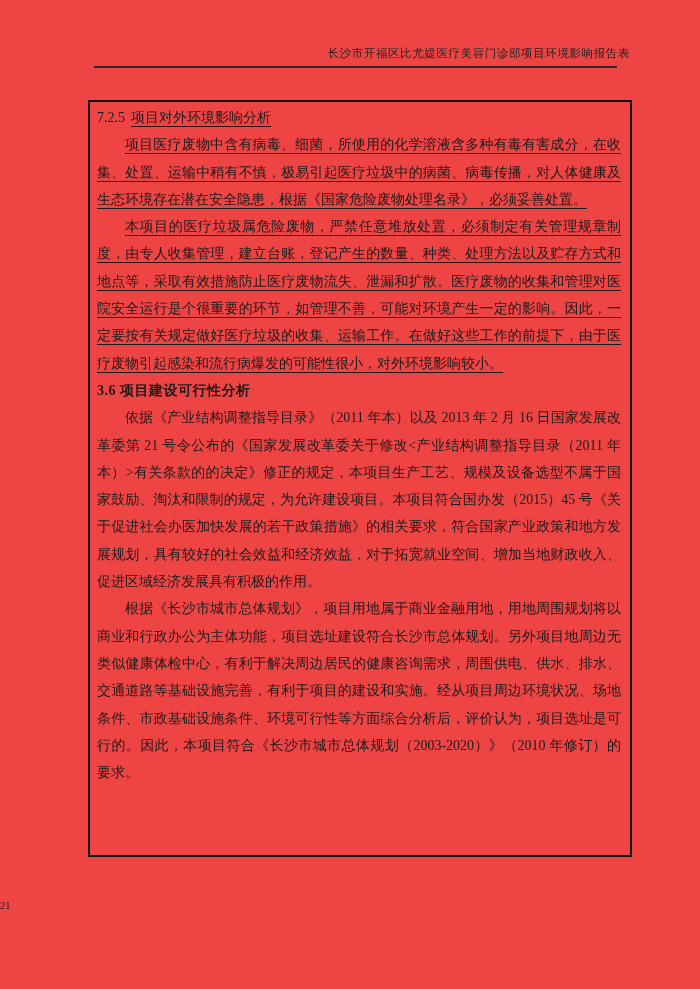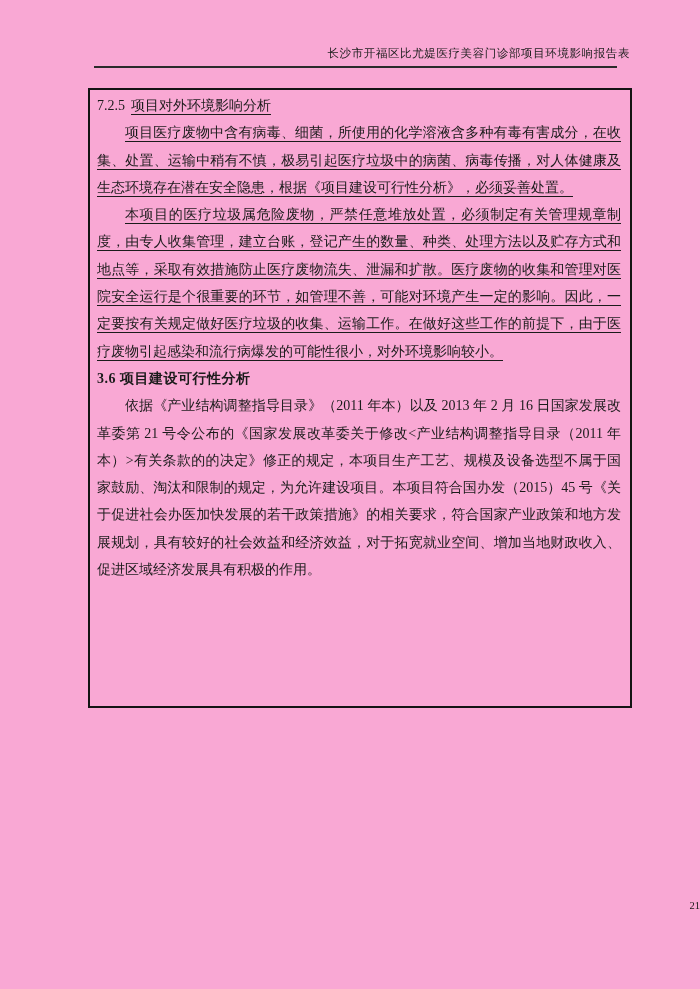--- a/index.html
+++ b/index.html
@@ -4,21 +4,21 @@
 <style>
   html, body {
     margin: 0;
     padding: 0;
     background: #ffffff;
   }
   .page {
     position: relative;
     width: 700px;
     height: 989px;
-    background: #f9a8d4;
+    background: #ef4444;
     font-family: "Liberation Serif", "DejaVu Serif", serif;
     color: #1b1b1b;
     overflow: hidden;
     text-decoration: underline;
   }
   .header-title {
     position: absolute;
     top: 46px;
     left: 0;
     width: 630px;
@@ -32,23 +32,23 @@
     position: absolute;
     top: 66px;
     left: 94px;
     width: 523px;
     height: 0;
     border-top: 2px solid #2b2b2b;
   }
   .content-box {
     position: absolute;
     left: 88px;
-    top: 88px;
+    top: 100px;
     width: 544px;
-    height: 620px;
+    height: 757px;
     box-sizing: border-box;
     border: 2px solid #141414;
     padding: 2px 9px 14px 7px;
     font-size: 14px;
     line-height: 27.3px;
     text-align: justify;
   }
   .content-box p,
   .content-box .heading {
     margin: 0;
@@ -68,49 +68,50 @@
   }
   .heading-bold {
     font-weight: bold;
     letter-spacing: 0.5px;
   }
   .page-number {
     position: absolute;
     top: 900px;
     left: 0;
     width: 700px;
-    text-align: right;
+    text-align: left;
     font-size: 10.5px;
     color: #1b1b1b;
   }
 </style>
 </head>
 <body>
 
 <div class="page">
 
   <div class="header-title">长沙市开福区比尤媞医疗美容门诊部项目环境影响报告表</div>
 
   <div class="header-rule"></div>
 
   <div class="content-box">
 
     <div class="heading">
       <span class="heading-num">7.2.5</span><span class="underlined">项目对外环境影响分析</span>
     </div>
 
 
-    <p class="para underlined">项目医疗废物中含有病毒、细菌，所使用的化学溶液含多种有毒有害成分，在收集、处置、运输中稍有不慎，极易引起医疗垃圾中的病菌、病毒传播，对人体健康及生态环境存在潜在安全隐患，根据《项目建设可行性分析》，必须妥善处置。</p>
+    <p class="para underlined">项目医疗废物中含有病毒、细菌，所使用的化学溶液含多种有毒有害成分，在收集、处置、运输中稍有不慎，极易引起医疗垃圾中的病菌、病毒传播，对人体健康及生态环境存在潜在安全隐患，根据《国家危险废物处理名录》，必须妥善处置。</p>
 
     <p class="para underlined">本项目的医疗垃圾属危险废物，严禁任意堆放处置，必须制定有关管理规章制度，由专人收集管理，建立台账，登记产生的数量、种类、处理方法以及贮存方式和地点等，采取有效措施防止医疗废物流失、泄漏和扩散。医疗废物的收集和管理对医院安全运行是个很重要的环节，如管理不善，可能对环境产生一定的影响。因此，一定要按有关规定做好医疗垃圾的收集、运输工作。在做好这些工作的前提下，由于医疗废物引起感染和流行病爆发的可能性很小，对外环境影响较小。</p>
 
     <div class="heading heading-bold">3.6 项目建设可行性分析</div>
 
 
     <p class="para">依据《产业结构调整指导目录》（2011 年本）以及 2013 年 2 月 16 日国家发展改革委第 21 号令公布的《国家发展改革委关于修改&lt;产业结构调整指导目录（2011 年本）&gt;有关条款的的决定》修正的规定，本项目生产工艺、规模及设备选型不属于国家鼓励、淘汰和限制的规定，为允许建设项目。本项目符合国办发（2015）45 号《关于促进社会办医加快发展的若干政策措施》的相关要求，符合国家产业政策和地方发展规划，具有较好的社会效益和经济效益，对于拓宽就业空间、增加当地财政收入、促进区域经济发展具有积极的作用。</p>
 
 
+    <p class="para">根据《长沙市城市总体规划》，项目用地属于商业金融用地，用地周围规划将以商业和行政办公为主体功能，项目选址建设符合长沙市总体规划。另外项目地周边无类似健康体检中心，有利于解决周边居民的健康咨询需求，周围供电、供水、排水、交通道路等基础设施完善，有利于项目的建设和实施。经从项目周边环境状况、场地条件、市政基础设施条件、环境可行性等方面综合分析后，评价认为，项目选址是可行的。因此，本项目符合《长沙市城市总体规划（2003-2020）》（2010 年修订）的要求。</p>
 
   </div>
 
   <div class="page-number">21</div>
 
 </div>
 
 </body></html>

